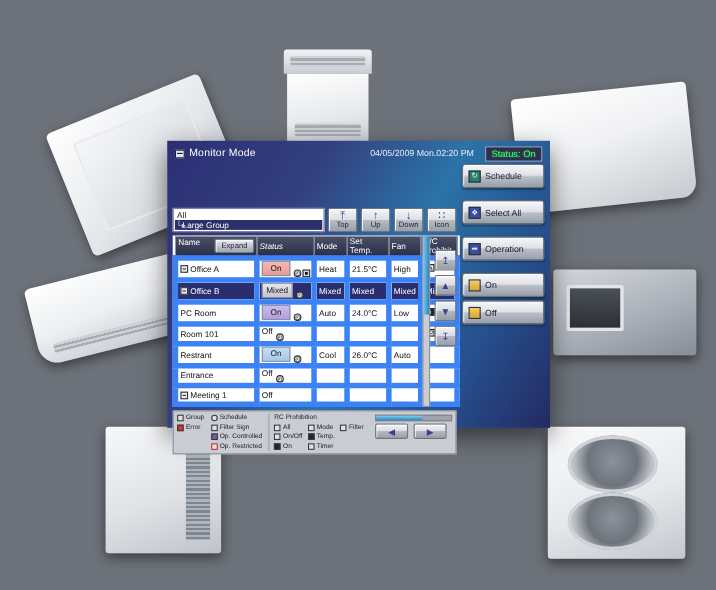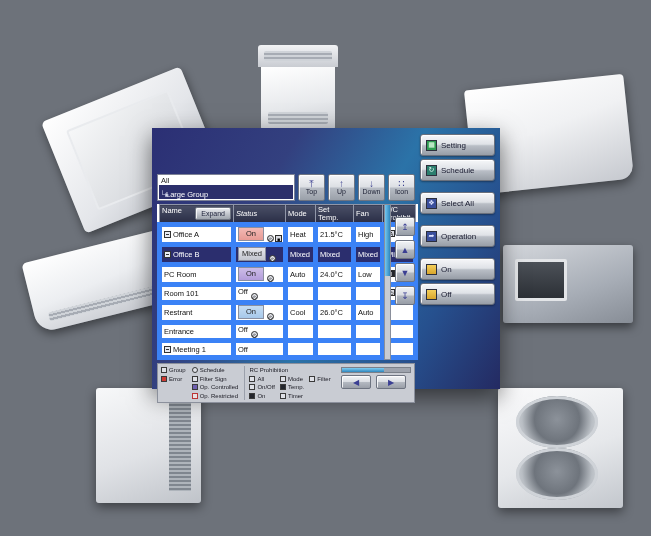--- a/index.html
+++ b/index.html
@@ -116,21 +116,21 @@
   #rail { width:78px; display:flex; flex-direction:column; gap:3px; }
 
   
   #navstrip { display:flex; gap:3px; height:30px; margin-bottom:3px; }
   #tree {
     flex:1; background:#ffffff; border:1px solid #7d8296;
     padding:1px; font-size:7.5px; color:#111; overflow:hidden;
   }
   #tree .t-all { padding:0 2px; color:#222; }
   #tree .t-grp {
-    background:#2c2f6b; color:#fff; padding:5px 2px 0 7px; position:relative;
+    background:#2c2f6b; color:#fff; padding:0 2px 0 7px; position:relative;
     margin-top:0px;
   }
   #tree .t-grp:before { content:"\2514\25B8"; position:absolute; left:1px; color:#cfd3e8; }
 
   .navbtn {
     width:27px; background: linear-gradient(180deg,#f4f5f7 0%,#dcdfe4 48%,#b7bcc4 52%,#9aa0a9 100%);
     border:1px solid #6e7481; border-radius:2px;
     display:flex; flex-direction:column; align-items:center; justify-content:center;
     color:#1b1f33; font-size:7px; gap:0px; cursor:pointer;
     box-shadow: inset 1px 1px 0 rgba(255,255,255,.85);
@@ -272,20 +272,26 @@
     <div class="fin"></div>
 </div>
 <div class="photo" id="ph-out-r">
   <div class="bd"></div>
     <div class="fan f1"></div>
     <div class="fan f2"></div>
 </div>
 
 <div id="panel">
 
+  <div id="titlebar">
+    <span class="win-icon"></span>
+    <span id="title-text">Monitor Mode</span>
+    <span id="datetime">04/05/2009 Mon.02:20 PM</span>
+    <span id="status-badge">Status:  On</span>
+  </div>
 
   <div id="body-row">
 
     <div id="content">
 
       <div id="navstrip">
         <div id="tree">
           <div class="t-all">All</div>
           <div class="t-grp">Large Group</div>
         </div>
@@ -474,24 +480,20 @@
             <div class="pagebtn">◀</div>
             <div class="pagebtn">▶</div>
           </div>
         </div>
       </div>
 
     </div>
 
     <div id="rail">
       <div class="railbtn">
-        <span class="ri green">▦</span>
-        <span>Setting</span>
-      </div>
-      <div class="railbtn">
         <span class="ri teal">↻</span>
         <span>Schedule</span>
       </div>
       <div class="rail-gap"></div>
       <div class="railbtn">
         <span class="ri blue">❖</span>
         <span>Select All</span>
       </div>
       <div class="rail-gap"></div>
       <div class="railbtn">

